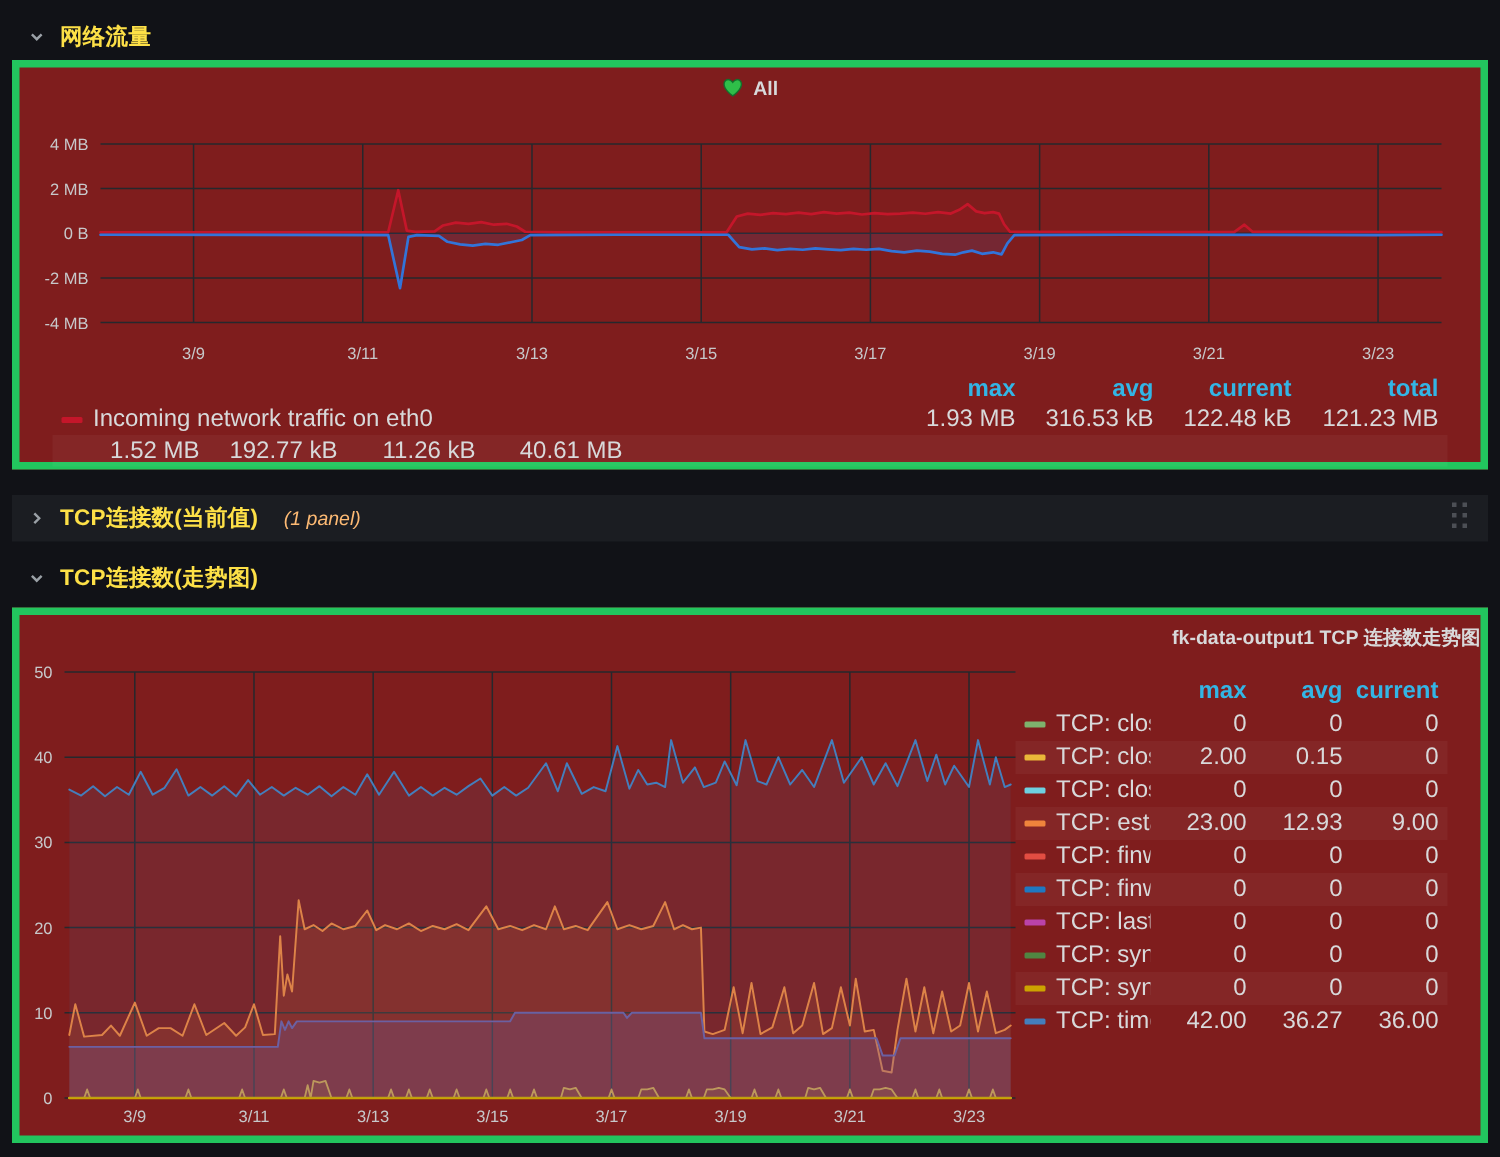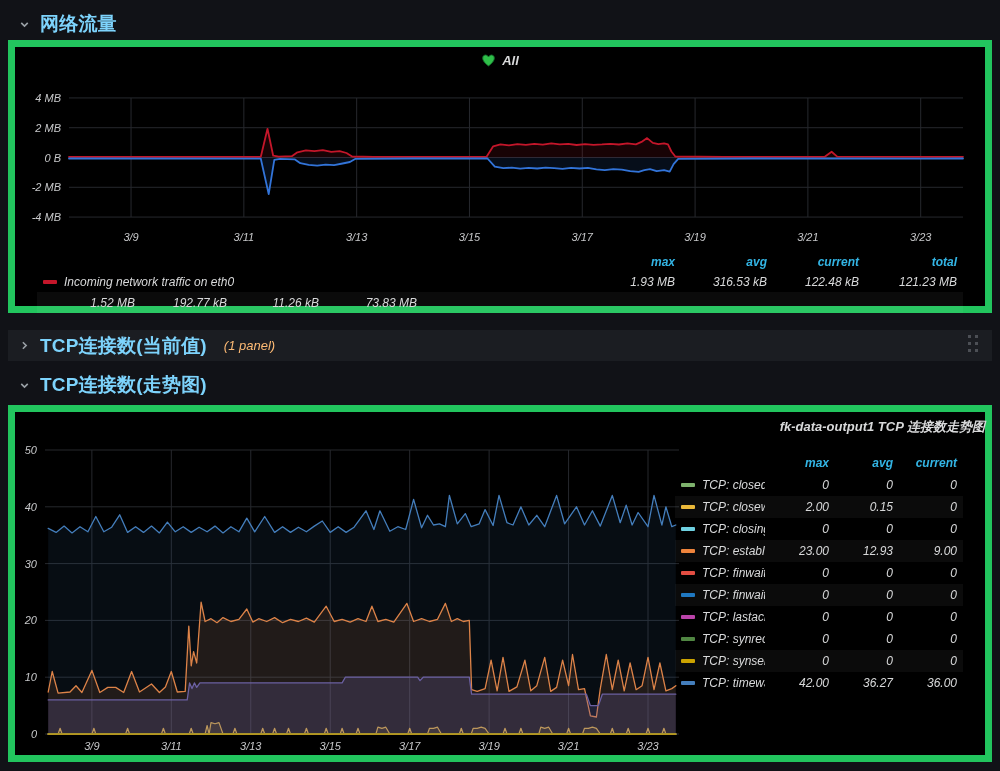--- a/index.html
+++ b/index.html
@@ -6,45 +6,44 @@
   html,body { margin:0; padding:0; }
   body {
     width:1000px; height:771px; position:relative; overflow:hidden;
     background:#111217; color:#d8d9da;
     font-family:"Liberation Sans", sans-serif;
   }
   .row-header {
     position:absolute; left:8px; height:28px; display:flex; align-items:center;
     gap:9px; padding-left:10px; cursor:pointer;
   }
-  .row-title { font-weight:700; font-size:19px; color:#7dd3fc; letter-spacing:.2px; }
+  .row-title { font-weight:700; font-size:15px; color:#fde047; letter-spacing:.2px; }
   .row-hint { font-style:italic; font-size:13px; color:#fdba74; margin-left:8px; }
   .chev { width:13px; height:13px; color:#9aa0a6; flex:0 0 auto; }
   .collapsed-strip {
     position:absolute; left:8px; top:330px; width:984px; height:31px;
     background:#1b1d22; display:flex; align-items:center; gap:9px; padding-left:10px;
     cursor:pointer;
   }
   .dots { position:absolute; right:14px; top:5px; display:grid;
     grid-template-columns:repeat(2,3px); grid-auto-rows:3px; gap:4px 4px; }
   .dots i { background:#4c4f55; display:block; }
   .panel {
-    position:absolute; left:8px; width:984px; background:#000000;
-    border:7px solid #22c55e;
-    font-style:italic;
+    position:absolute; left:8px; width:984px; background:#7f1d1d;
+    border:5px solid #22c55e;
   }
   .panel-title-row {
     height:26px; display:flex; align-items:center; justify-content:center; gap:6px;
   }
   .panel-title { font-weight:700; font-size:13px; color:#d8d9da; }
   .heart { width:15px; height:15px; }
   svg.chart { display:block; }
   svg text { font-family:"Liberation Sans", sans-serif; font-size:11px; fill:#c7c8ca; }
   
-  .legend { font-size:12px; }
+  .legend { font-size:16px; }
   .lg-row { display:flex; align-items:center; height:21px; padding:0 6px; }
   .lg-row.stripe { background:rgba(255,255,255,0.045); }
   .lg-row.lg-head { height:18px; }
   .lg-label-cell { flex:1; display:flex; align-items:center; gap:7px; min-width:0; cursor:pointer; }
   .sw { width:14px; height:4px; border-radius:1px; flex:0 0 auto; }
   .lg-name { color:#d8d9da; white-space:nowrap; overflow:hidden; }
   .lg-val { text-align:right; color:#d8d9da; flex:0 0 auto; }
   .lg-head .lg-val { color:#33b5e5; font-weight:700; cursor:pointer; }
   .net-legend { position:absolute; left:22px; right:22px; top:206px; }
   .net-legend .lg-val { width:92px; }
@@ -117,21 +116,21 @@
         </span>
         <span class="lg-val">1.93 MB</span>
         <span class="lg-val">316.53 kB</span>
         <span class="lg-val">122.48 kB</span>
         <span class="lg-val">121.23 MB</span>
       </div>
       <div class="lg-row stripe">
         <span class="lg-val">1.52 MB</span>
         <span class="lg-val">192.77 kB</span>
         <span class="lg-val">11.26 kB</span>
-        <span class="lg-val">73.83 MB</span>
+        <span class="lg-val">40.61 MB</span>
       </div>
     </div>
 </div>
 
 <div class="collapsed-strip">
   <svg class="chev" viewBox="0 0 16 16">
     <polyline points="6,4 10,8 6,12" fill="none" stroke="currentColor" stroke-width="2"></polyline>
   </svg>
   <span class="row-title">TCP连接数(当前值)</span>
   <span class="row-hint">(1 panel)</span>

